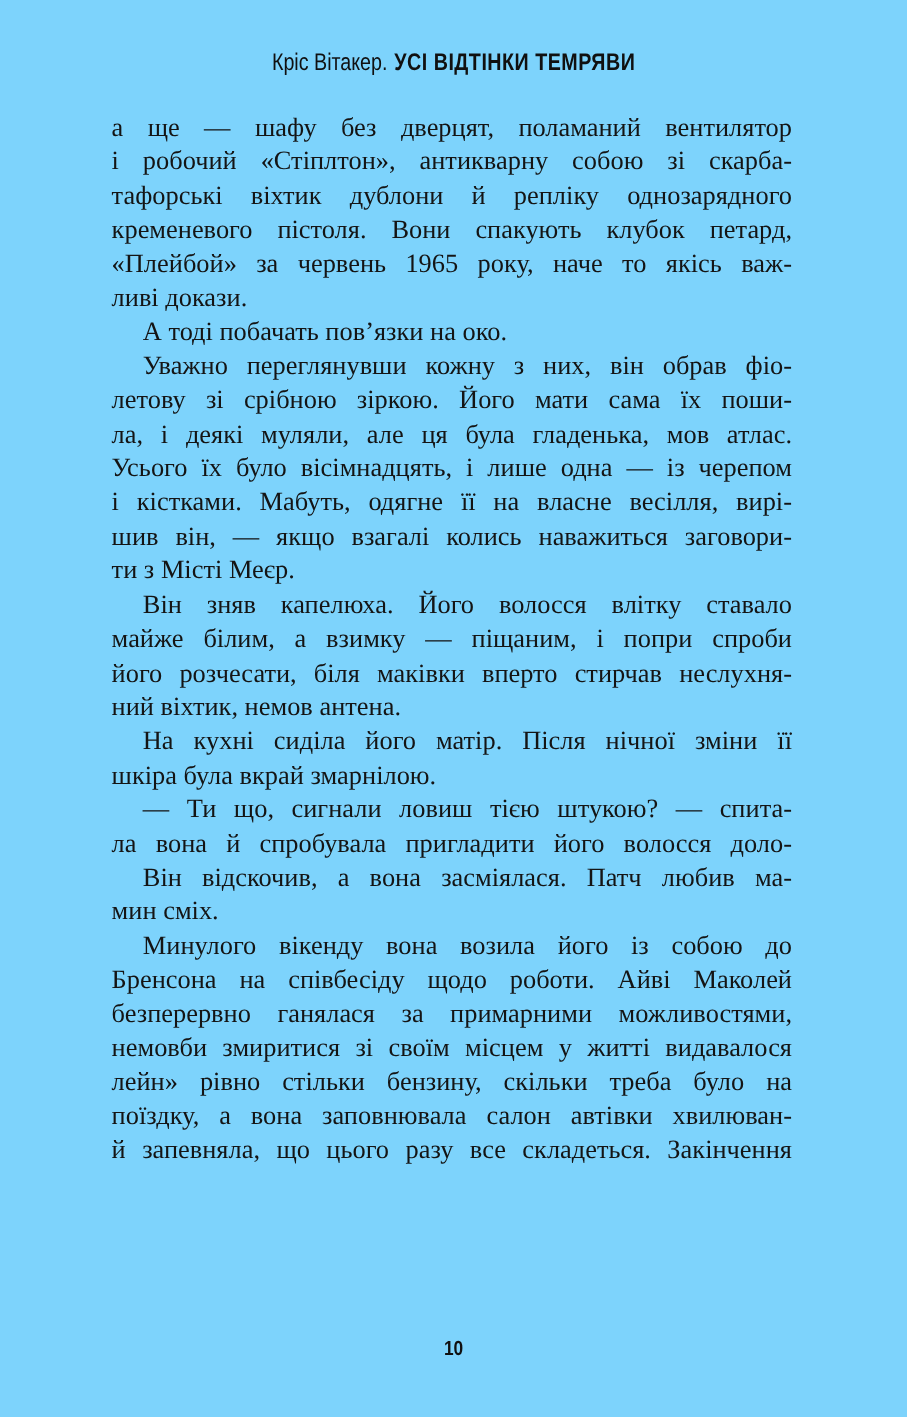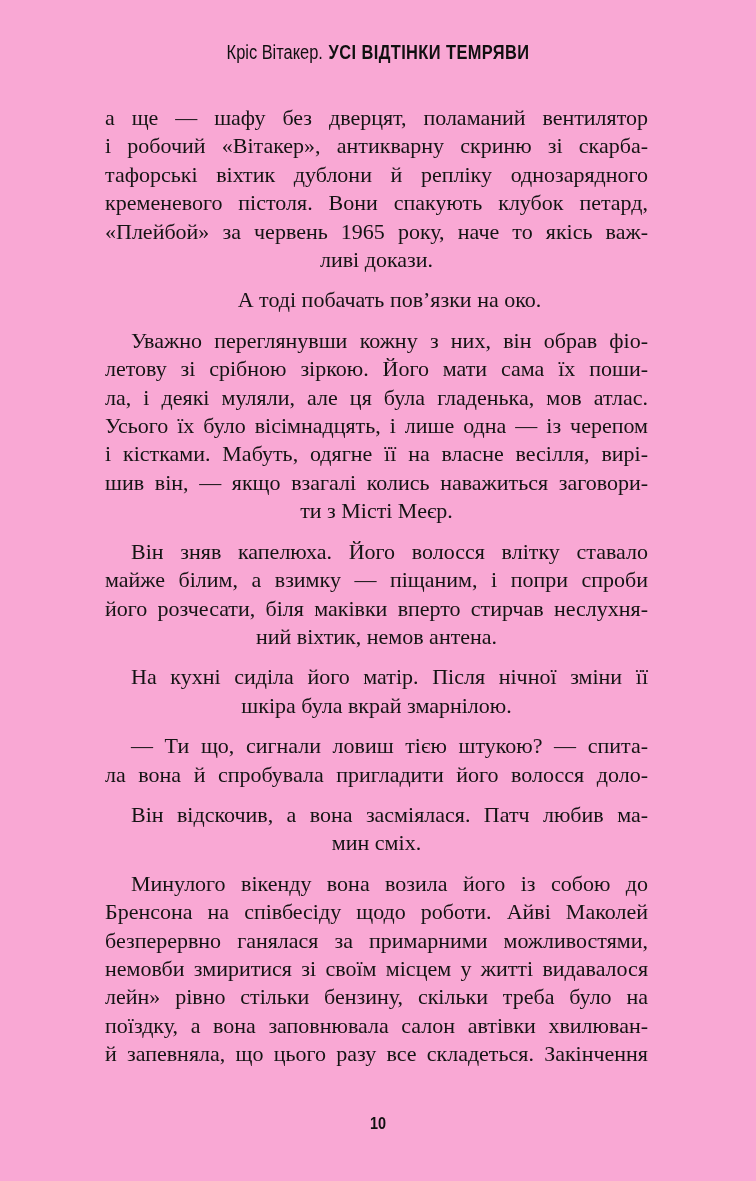--- a/index.html
+++ b/index.html
@@ -4,21 +4,21 @@
 <style>
   html, body {
     margin: 0;
     padding: 0;
     background: #ffffff;
   }
   .page {
     position: relative;
     width: 756px;
     height: 1181px;
-    background: #f9a8d4;
+    background: #7dd3fc;
     overflow: hidden;
     color: #141414;
   }
   .running-head {
     position: absolute;
     top: 41px;
     left: 0;
     width: 756px;
     text-align: center;
     font-family: "Liberation Sans", "DejaVu Sans", sans-serif;
@@ -40,26 +40,26 @@
     position: absolute;
     top: 92px;
     left: 93px;
     width: 567px;
     font-family: "Liberation Serif", "DejaVu Serif", serif;
     font-size: 22px;
     line-height: 28.4px;
     color: #141414;
   }
   .para {
-    margin: 12px;
+    margin: 0;
     padding: 0;
     font-family: Liberation Serif, serif;
   }
   .line {
-    text-align: center;
+    text-align: left;
   }
   .line.just {
     text-align: justify;
     text-align-last: justify;
   }
   .line.indent {
     text-indent: 26px;
   }
   .folio {
     position: absolute;
@@ -80,21 +80,21 @@
 
 <div class="page">
 
   <div class="running-head">
     <span class="author">Кріс Вітакер.</span><span class="title">УСІ ВІДТІНКИ ТЕМРЯВИ</span>
   </div>
 
   <div class="body-text" id="body-text">
       <div class="para">
         <div class="line just">а ще — шафу без дверцят, поламаний вентилятор</div>
-        <div class="line just">і робочий «Вітакер», антикварну скриню зі скарба-</div>
+        <div class="line just">і робочий «Стіплтон», антикварну собою зі скарба-</div>
         <div class="line just">тафорські віхтик дублони й репліку однозарядного</div>
         <div class="line just">кременевого пістоля. Вони спакують клубок петард,</div>
         <div class="line just">«Плейбой» за червень 1965 року, наче то якісь важ-</div>
         <div class="line">ливі докази.</div>
       </div>
       <div class="para">
         <div class="line indent">А тоді побачать пов’язки на око.</div>
       </div>
       <div class="para">
         <div class="line just indent">Уважно переглянувши кожну з них, він обрав фіо-</div>

